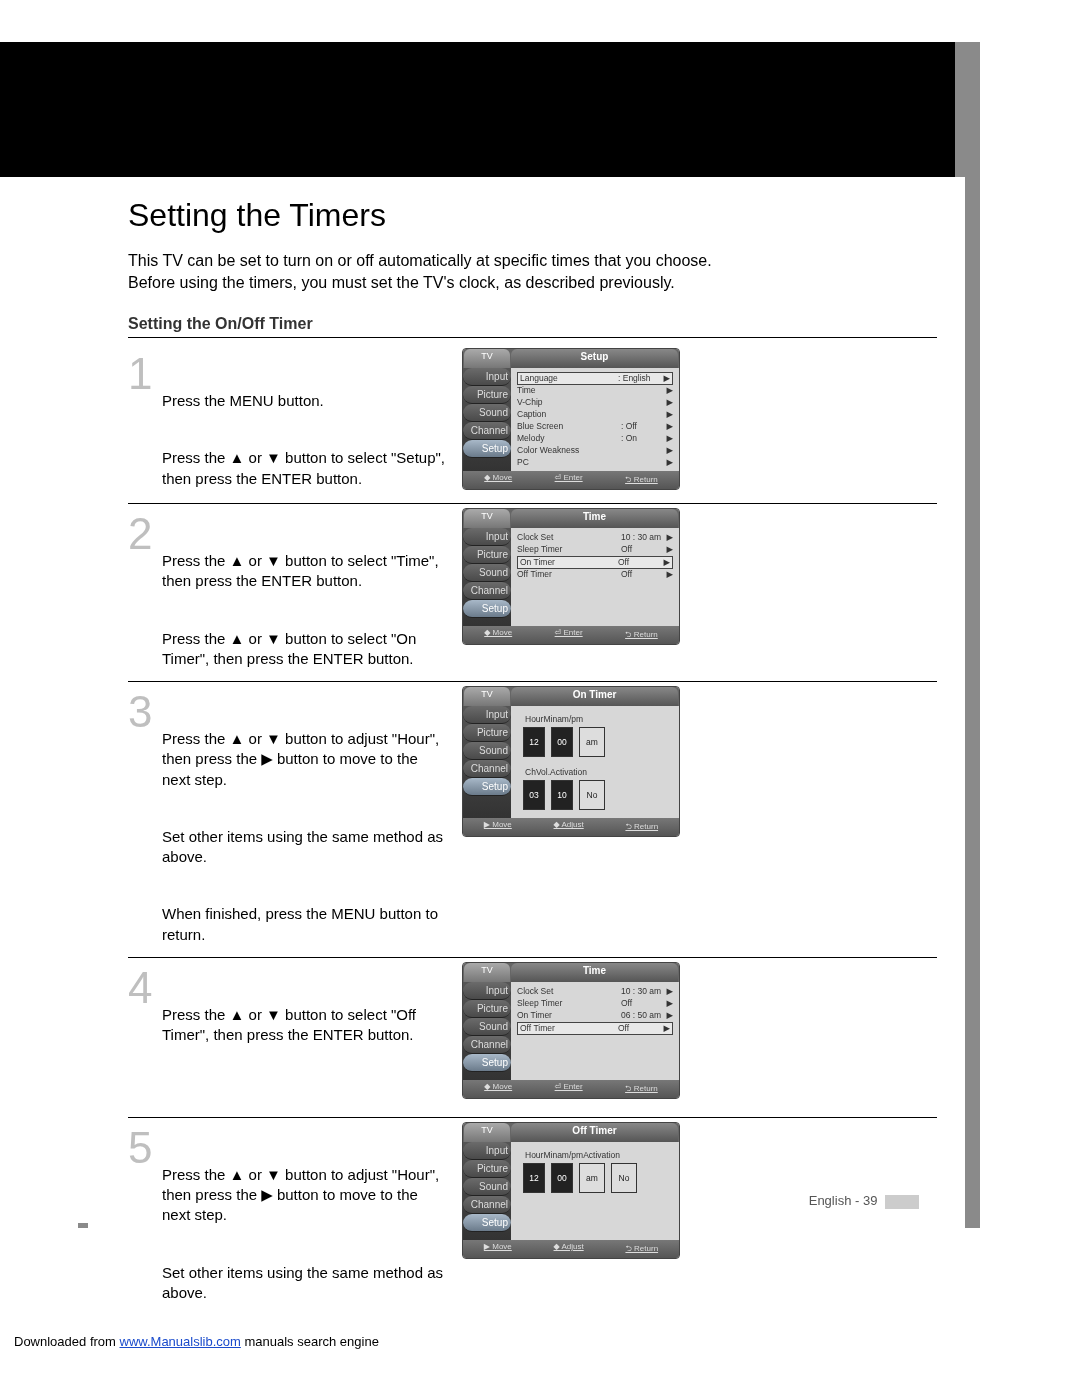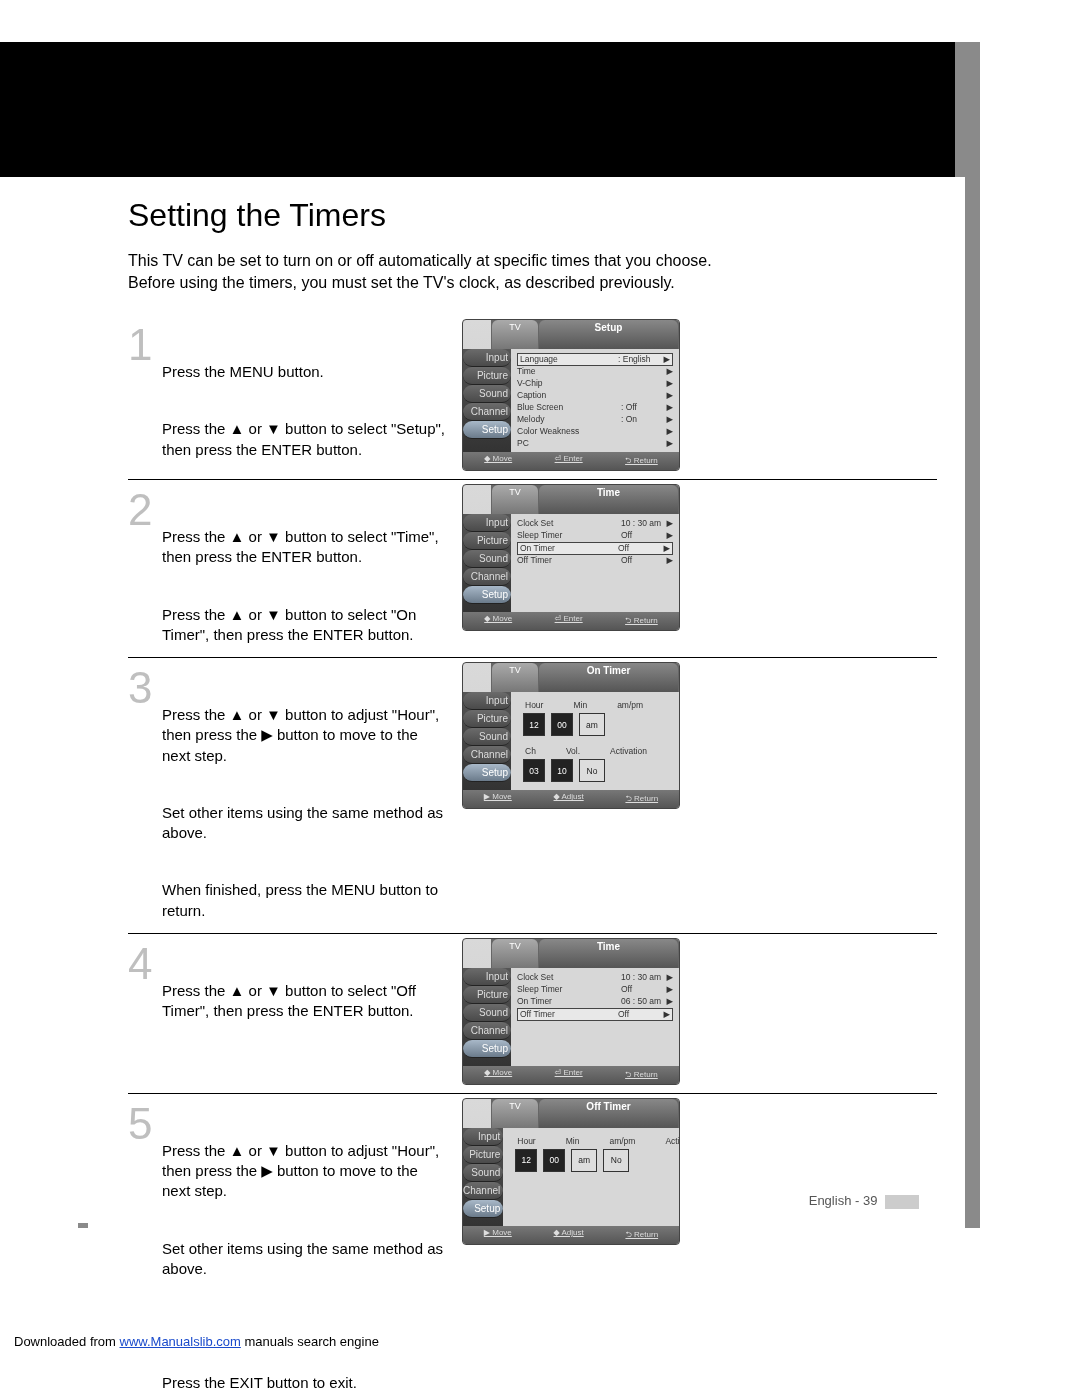--- a/index.html
+++ b/index.html
@@ -110,22 +110,21 @@
     width: 218px;
     border: 1px solid #444;
     border-radius: 4px;
     overflow: hidden;
     font-size: 9.5px;
     background: linear-gradient(#d9d9d9,#cfcfcf);
   }
   .osd-head {
     display: flex;
     background: #666;
-    height: 29px;
-    margin-left: 28px;
+    height: 19px;
   }
   .osd-head .tv {
     width: 46px;
     background: linear-gradient(#aaa,#777);
     border-radius: 6px 6px 0 0;
     text-align: center;
     color: #fff;
     font-size: 9px;
     line-height: 15px;
     margin-left: 1px;
@@ -191,37 +190,37 @@
     color: #ddd;
     font-size: 8px;
     text-align: center;
     padding: 2px 0;
     display: flex;
     justify-content: space-around;
     text-decoration: underline;
   }
   .osd-timer-labels {
     display: flex;
-    gap: 30px;
+    gap: 0;
     font-size: 8.5px;
     color: #333;
     padding: 4px 0 3px 8px;
   }
   .osd-timer-vals {
     display: flex;
     gap: 6px;
     padding: 0 0 6px 6px;
   }
   .vbox {
     border: 1px solid #333;
     background: #222;
     color: #fff;
     font-size: 8.5px;
     width: 22px;
-    height: 23px;
+    height: 30px;
     display: flex;
     align-items: center;
     justify-content: center;
   }
   .vbox.light {
     background: #ddd;
     color: #222;
     width: 26px;
   }
   .page-foot {
@@ -254,20 +253,21 @@
 <body>
 
 <div class="outer-frame">
   <div class="black-band"></div>
   <div class="gray-frame-right"></div>
   <div class="gray-frame-bottom"></div>
 
   <div class="page">
     <h1 class="title">Setting the Timers</h1>
     <p class="intro">This TV can be set to turn on or off automatically at specific times that you choose. Before using the timers, you must set the TV's clock, as described previously.</p>
+    <h2 class="subhead">Setting the On/Off Timer</h2>
     <div id="steps">
   <div class="step">
     <div class="step-num">1</div>
     <div class="step-text">
             <p>Press the MENU button.</p>
             <p>Press the ▲ or ▼ button to select "Setup", then press the ENTER button.</p>
           </div>
     <div class="osd">
   <div class="osd-box">
     <div class="osd-head">

